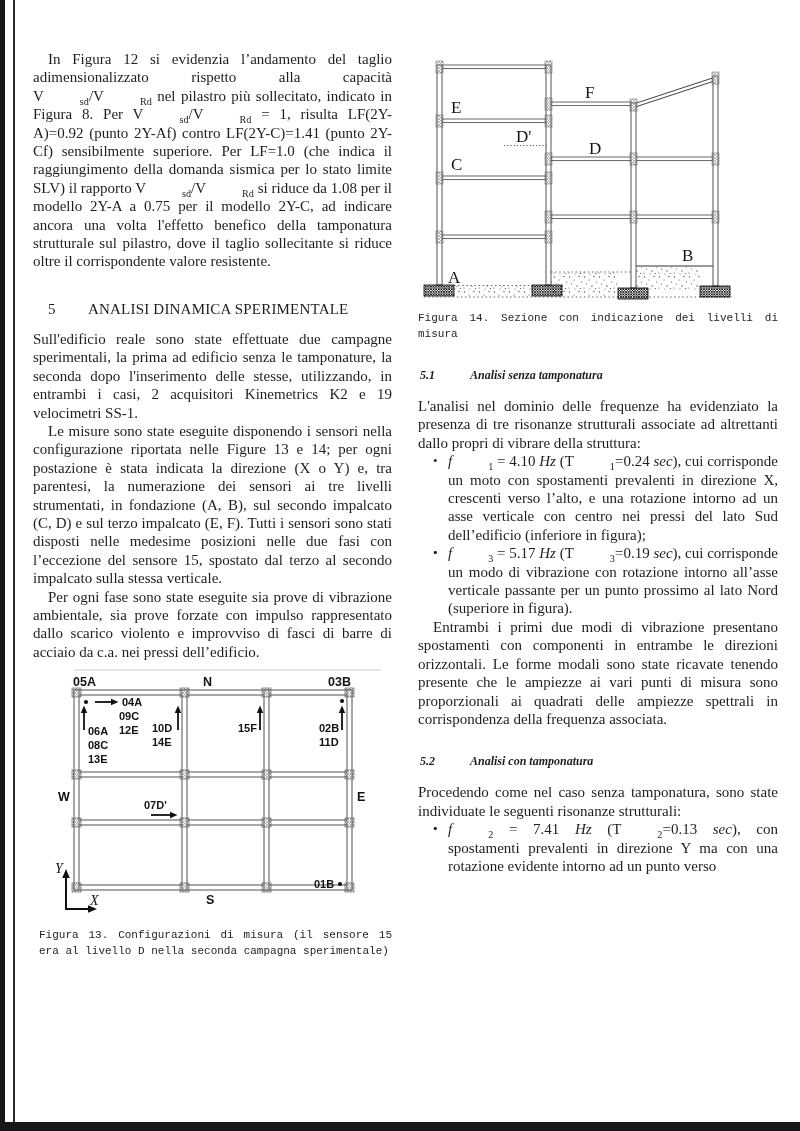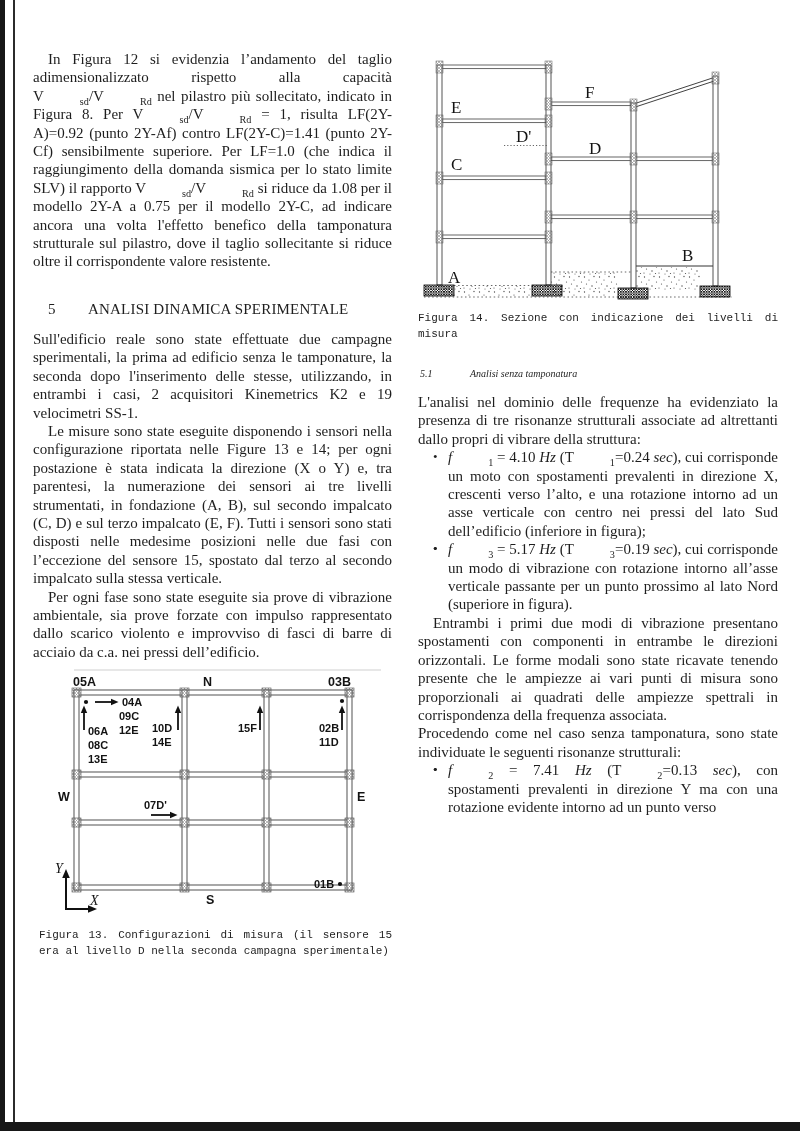--- a/index.html
+++ b/index.html
@@ -16,21 +16,21 @@
   .col-left{left:33px;width:359px;}
   .col-right{left:418px;width:360px;}
 
   p.body{margin:0;font-size:15px;line-height:18.4px;text-align:justify;}
   p.indent{text-indent:15px;}
   sub{font-size:68%;line-height:0;margin-left:36px;}
   i{font-style:italic;}
 
   h2.sec{margin:30px 0 12px 0;font-size:15px;font-weight:normal;display:flex;letter-spacing:.2px;}
   h2.sec .num{flex:none;width:40px;padding-left:15px;}
-  h3.subsec{margin:26px 0 14px 0;font-size:10px;font-weight:normal;font-style:italic;display:flex;}
+  h3.subsec{margin:26px 0 14px 0;font-size:12px;font-weight:bold;font-style:italic;display:flex;}
   h3.subsec .num{flex:none;width:50px;padding-left:2px;}
 
   .caption{font-size:11px;line-height:15.5px;text-align:justify;margin:5px 0 0 0;font-family:Liberation Mono, monospace;}
 
   .bullet{position:relative;padding-left:30px;font-size:15px;line-height:18.4px;text-align:justify;}
   .bullet .dot{position:absolute;left:15px;top:0;font-size:13px;}
 
   figure{margin:0;padding:0;}
   .fig13wrap{margin:8px 0 0 6px;}
 
@@ -271,20 +271,24 @@
   <div class="bullet">
     <span class="dot">•</span>
   </div>
   <div class="bullet">
     <span class="dot">•</span>
     <span><i>f</i><sub>3</sub> = 5.17 <i>Hz</i> (T<sub>3</sub>=0.19 <i>sec</i>), cui corrisponde un modo di vibrazione con rotazione intorno all’asse verticale passante per un punto prossimo al lato Nord  (superiore in figura).</span>
   </div>
 
   <p class="body indent">Entrambi i primi due modi di vibrazione presentano spostamenti con componenti in entrambe le direzioni orizzontali. Le forme modali sono state ricavate tenendo presente che le ampiezze ai vari punti di misura sono proporzionali ai quadrati delle ampiezze spettrali in corrispondenza della frequenza associata.</p>
 
+  <h3 class="subsec">
+    <span class="num">5.2</span>
+    <span class="ttl">Analisi con tamponatura</span>
+  </h3>
 
   <p class="body">Procedendo come nel caso senza tamponatura, sono state individuate le seguenti risonanze strutturali:</p>
 
   <div class="bullet">
     <span class="dot">•</span>
   </div>
   <div class="bullet">
     <span class="dot">•</span>
     <span><i>f</i><sub>2</sub> = 7.41 <i>Hz</i> (T<sub>2</sub>=0.13 <i>sec</i>), con spostamenti prevalenti in direzione Y ma con una rotazione evidente intorno ad un punto verso</span>
   </div>

